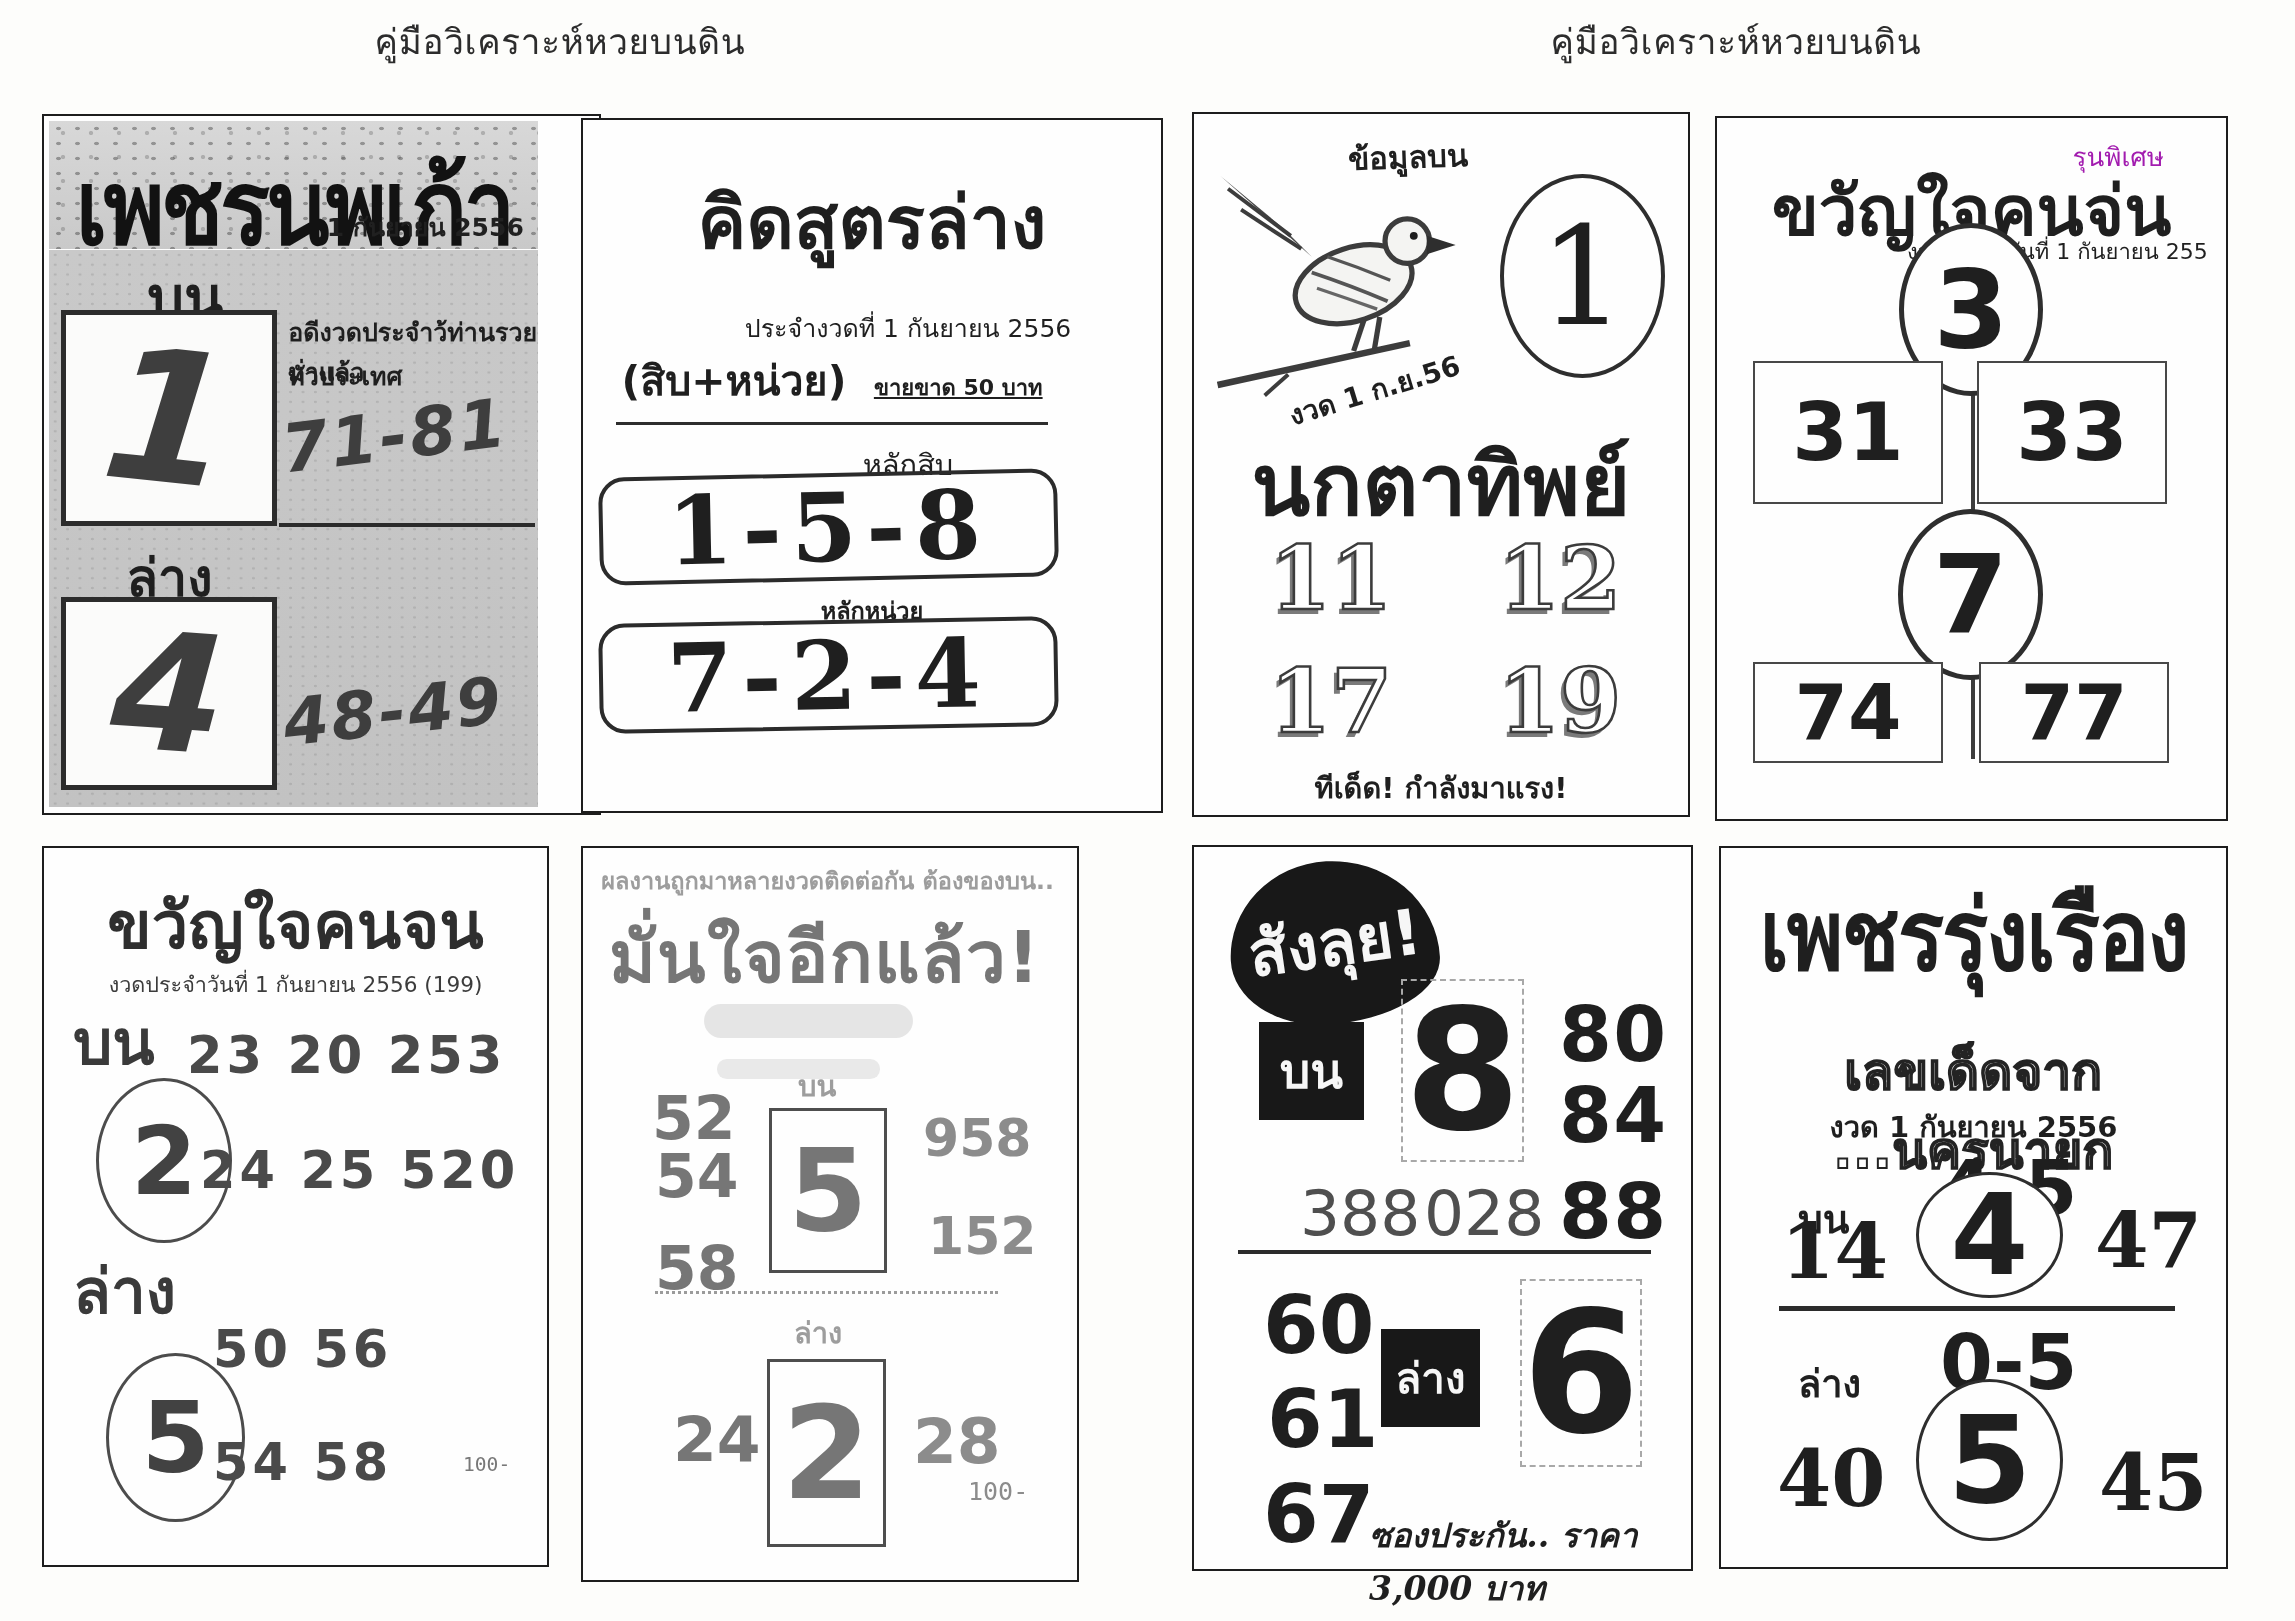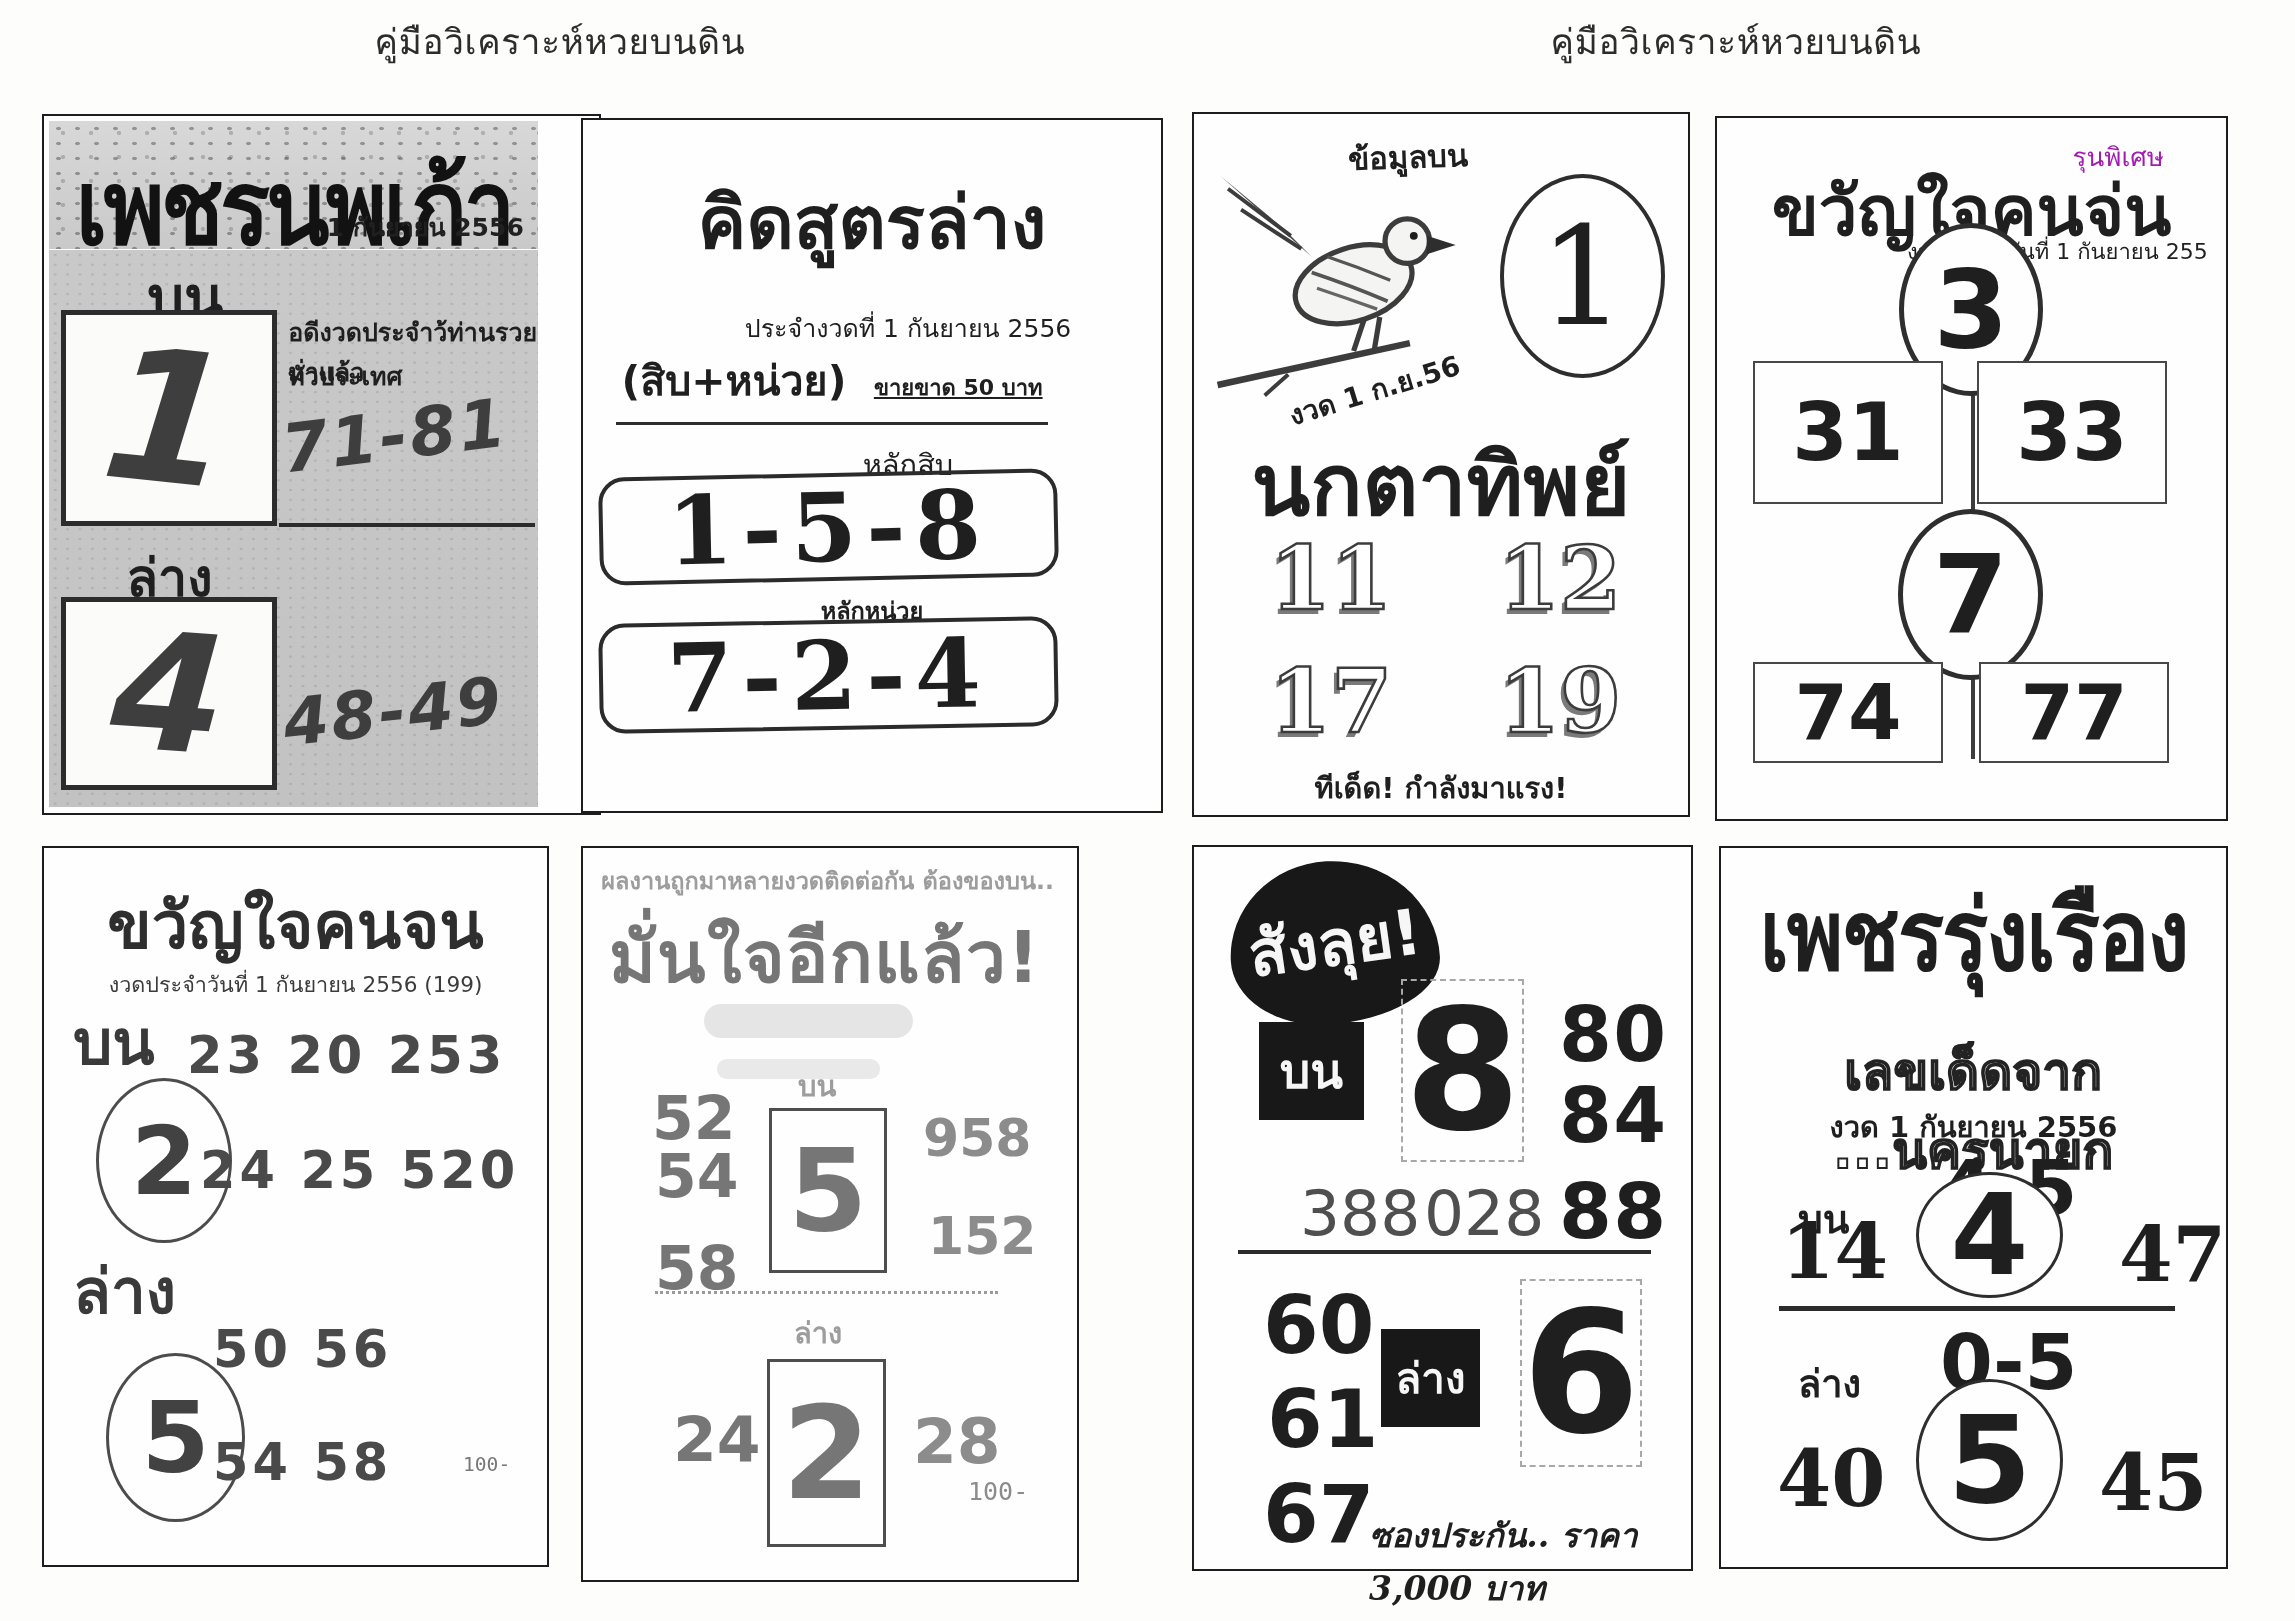--- a/index.html
+++ b/index.html
@@ -215,21 +215,21 @@
   <div class="card" style="left:1719px;top:846px;width:509px;height:723px;">
     <div class="abs c" style="left:0;top:18.3px;width:100%;font-size:86px;font-weight:900;letter-spacing:-2px;transform:scaleY(1.15);">เพชรรุ่งเรือง</div>
     <div class="abs c" style="left:0;top:184px;width:100%;font-size:50px;font-weight:800;color:#ffffff;-webkit-text-stroke:2px #232323;letter-spacing:0.7px;">เลขเด็ดจาก ...นครนายก</div>
     <div class="abs c" style="left:0;top:256px;width:100%;font-size:29px;font-weight:700;">งวด 1 กันยายน 2556</div>
     <div class="abs" style="left:77px;top:340px;font-size:39px;font-weight:700;">บน</div>
     <div class="abs" style="left:219px;top:296px;font-size:76px;font-weight:900;">4-5</div>
     <div class="ring" style="left:195px;top:324px;width:147px;height:126px;border-width:3.9px;background:#fefefe;">
       <span style="font-size:112px;font-weight:900;">4</span>
     </div>
     <div class="abs serif" style="left:60px;top:358px;font-size:77px;font-weight:700;">14</div>
-    <div class="abs serif" style="left:374px;top:361px;font-size:77px;font-weight:700;margin-left:24px;">47</div>
+    <div class="abs serif" style="left:374px;top:347px;font-size:77px;font-weight:700;">47</div>
     <div class="hline" style="left:58px;top:458px;width:396px;height:4.6px;"></div>
     <div class="abs" style="left:77px;top:505px;font-size:38px;font-weight:700;">ล่าง</div>
     <div class="abs" style="left:219px;top:470px;font-size:76px;font-weight:900;">0-5</div>
     <div class="ring" style="left:195px;top:531px;width:147px;height:162px;border-width:3.9px;background:#fefefe;">
       <span style="font-size:121px;font-weight:900;">5</span>
     </div>
     <div class="abs serif" style="left:56px;top:585px;font-size:78px;font-weight:700;">40</div>
     <div class="abs serif" style="left:378px;top:589px;font-size:78px;font-weight:700;">45</div>
   </div>
 

